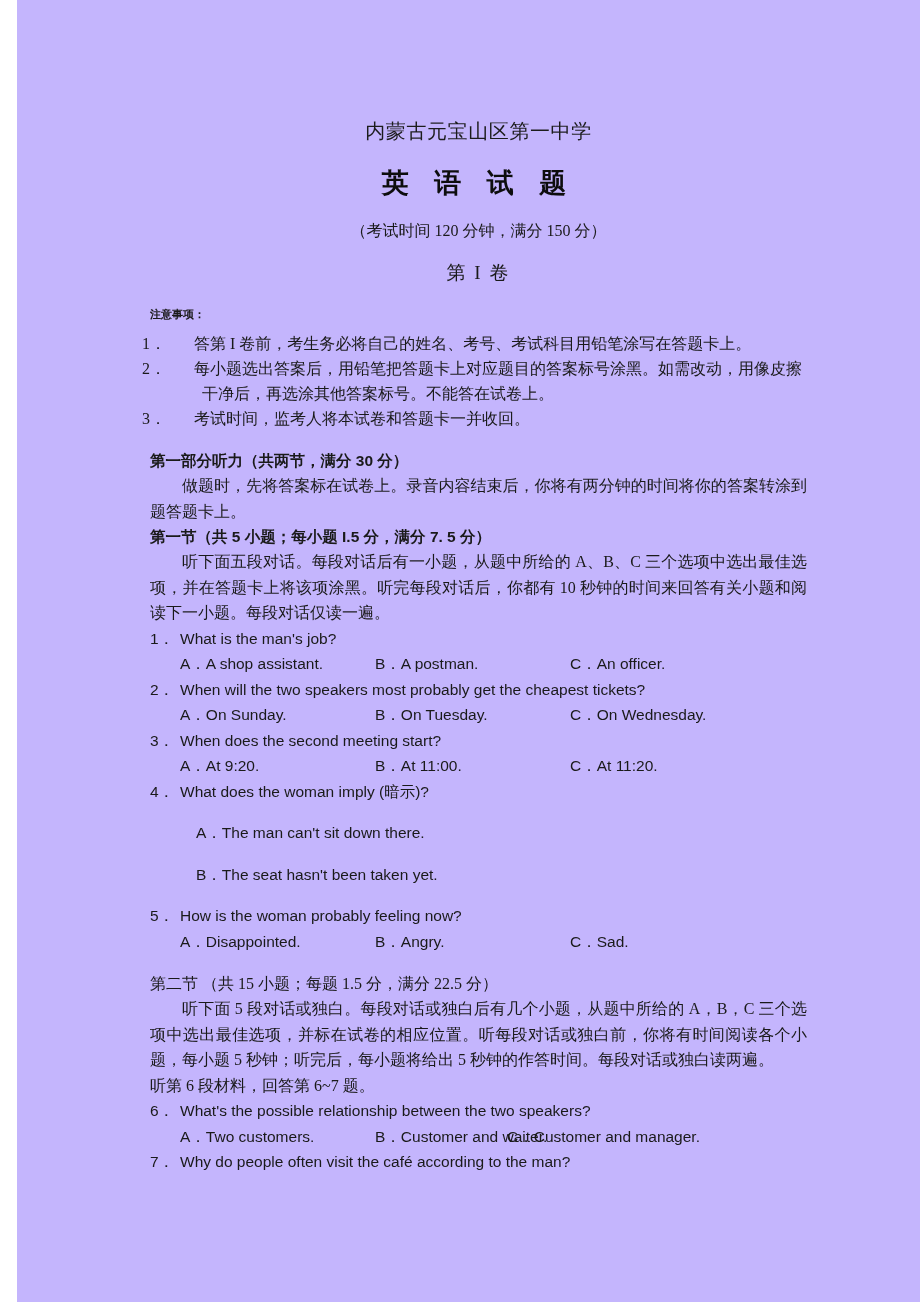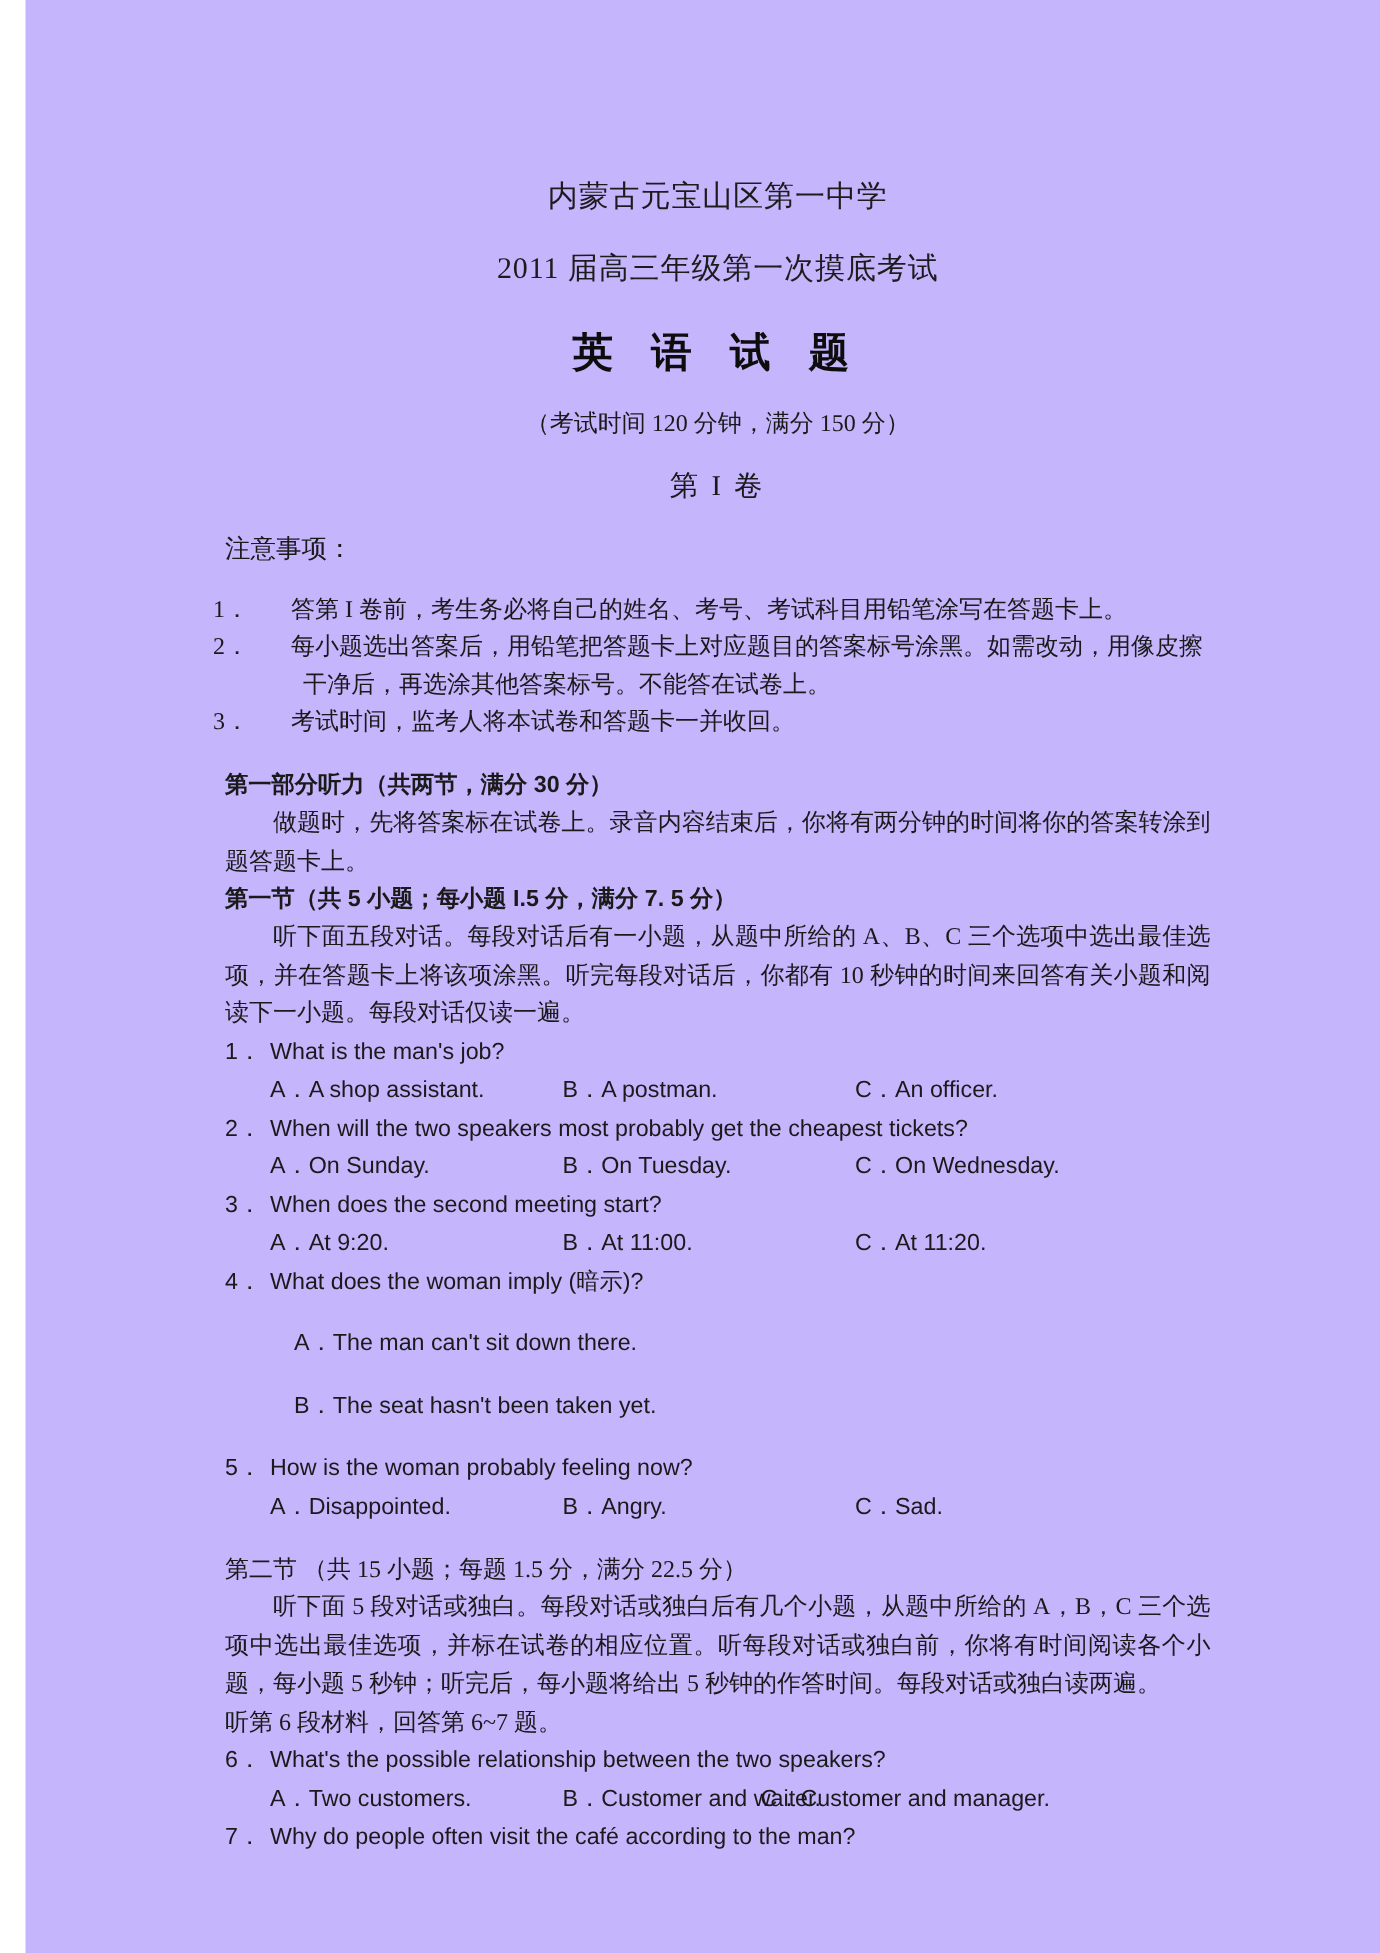--- a/index.html
+++ b/index.html
@@ -70,27 +70,27 @@
     font-family: "Liberation Serif", "DejaVu Serif", serif;
     font-size: 19px;
     line-height: 26px;
     letter-spacing: 2px;
     margin: 0 0 16px 0;
   }
 
   
   .notice-heading {
     font-family: "Liberation Sans", "DejaVu Sans", sans-serif;
-    font-weight: normal;
-    font-size: 17px;
+    font-weight: bold;
+    font-size: 11px;
     line-height: 24px;
     margin: 0 0 2px 0;
   }
   .notice-list {
-    margin: 16px 0 0 0;
+    margin: 5px 0 0 0;
     padding: 0;
     list-style: none;
   }
   .notice-item {
     font-family: "Liberation Serif", "DejaVu Serif", serif;
     font-size: 16px;
     line-height: 25px;
     padding-left: 52px;
     text-indent: -30px;
     margin: 0;
@@ -161,21 +161,20 @@
   }
   .blank-md { height: 17px; }
 </style>
 </head>
 <body>
 
 <div class="page">
   <div class="content">
 
     <div class="school-title">内蒙古元宝山区第一中学</div>
-    <div class="exam-title">2011 届高三年级第一次摸底考试</div>
     <div class="subject-title">英 语 试 题</div>
     <div class="exam-meta">（考试时间 120 分钟，满分 150 分）</div>
     <div class="paper-no">第 I 卷</div>
 
     <div class="notice-heading">注意事项：</div>
     <div class="notice-list">
       <div class="notice-item"><span class="notice-num">1．</span><span>答第 I 卷前，考生务必将自己的姓名、考号、考试科目用铅笔涂写在答题卡上。</span></div>
       <div class="notice-item"><span class="notice-num">2．</span><span>每小题选出答案后，用铅笔把答题卡上对应题目的答案标号涂黑。如需改动，用像皮擦干净后，再选涂其他答案标号。不能答在试卷上。</span></div>
       <div class="notice-item"><span class="notice-num">3．</span><span>考试时间，监考人将本试卷和答题卡一并收回。</span></div>
     </div>

